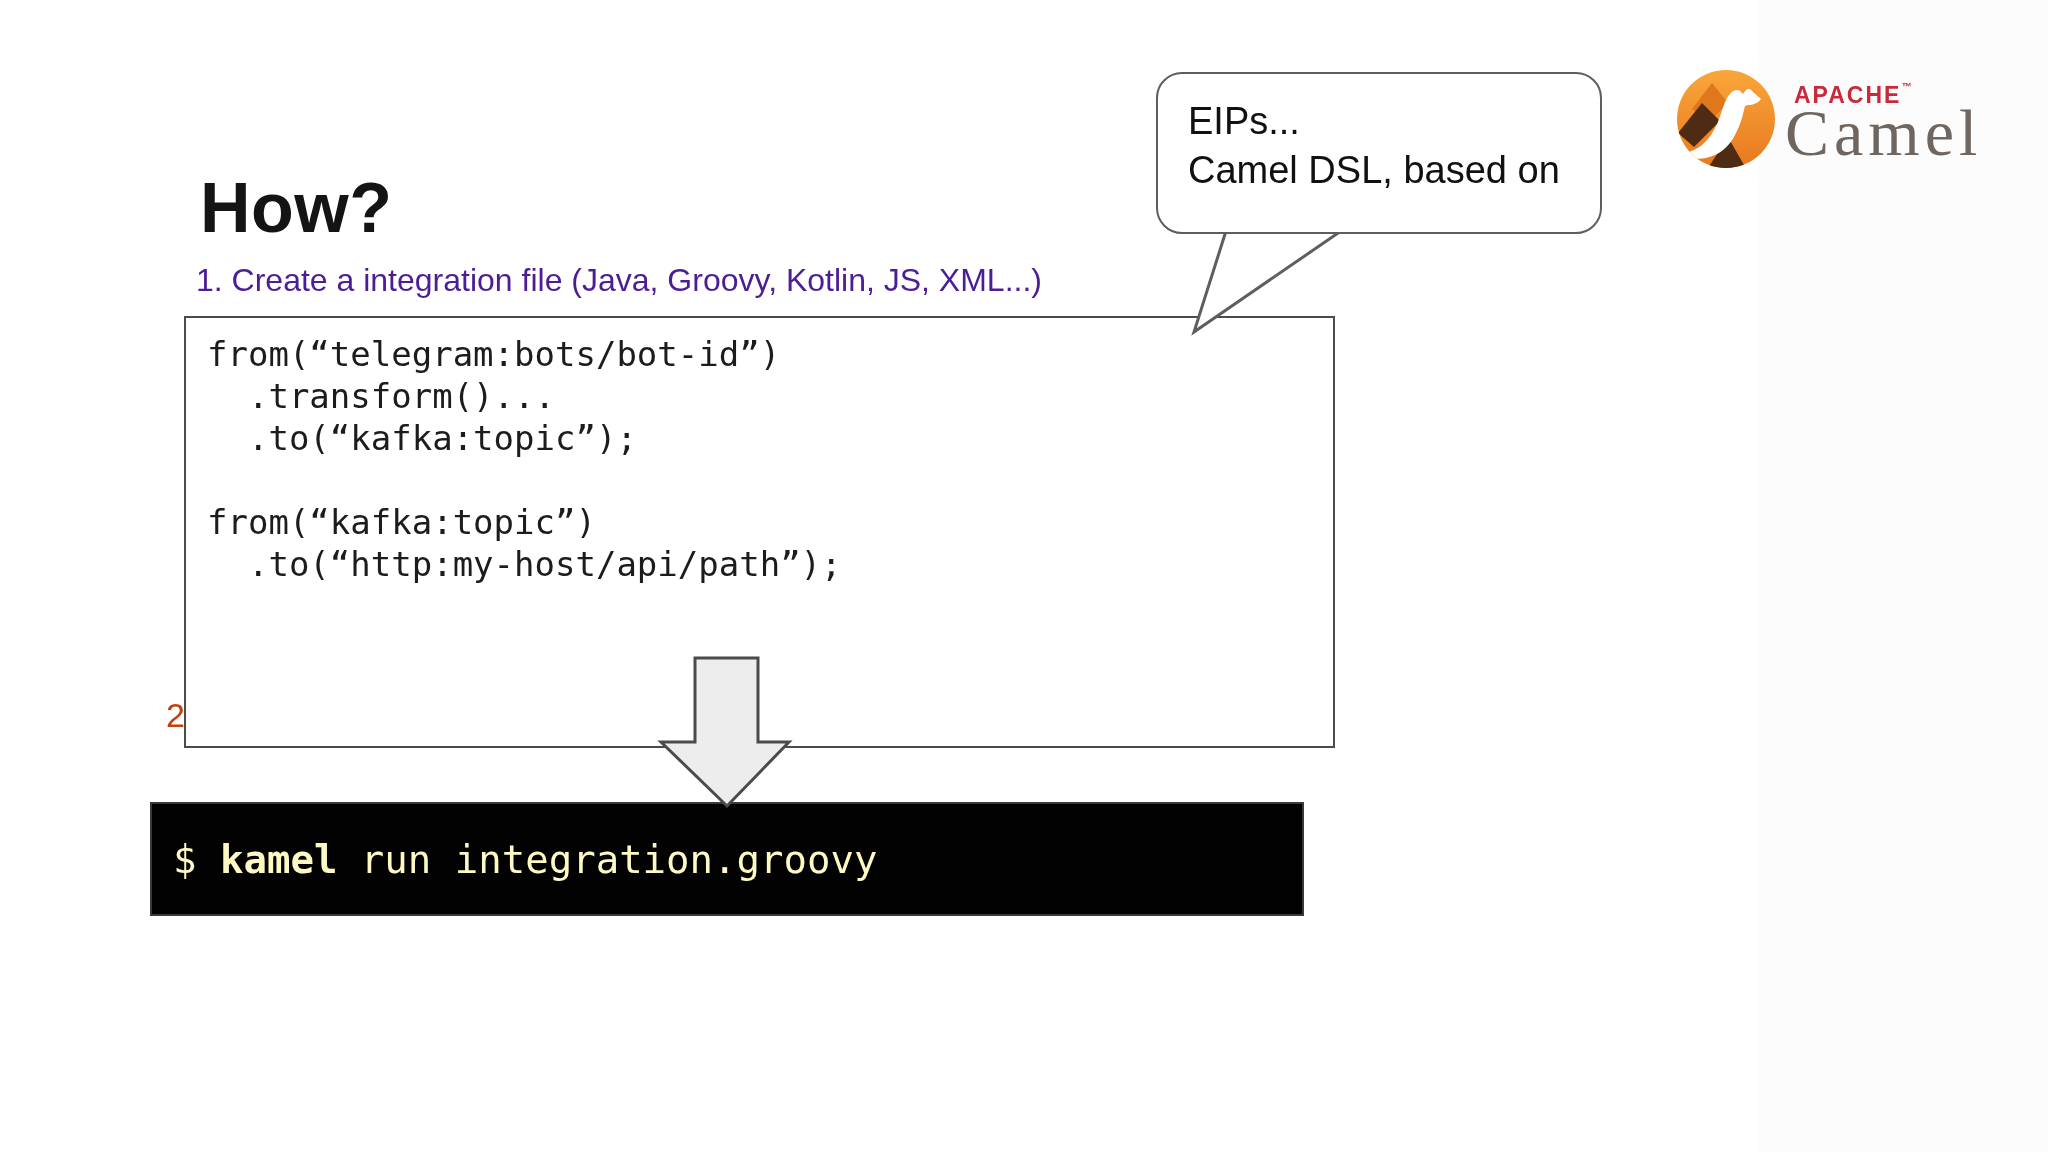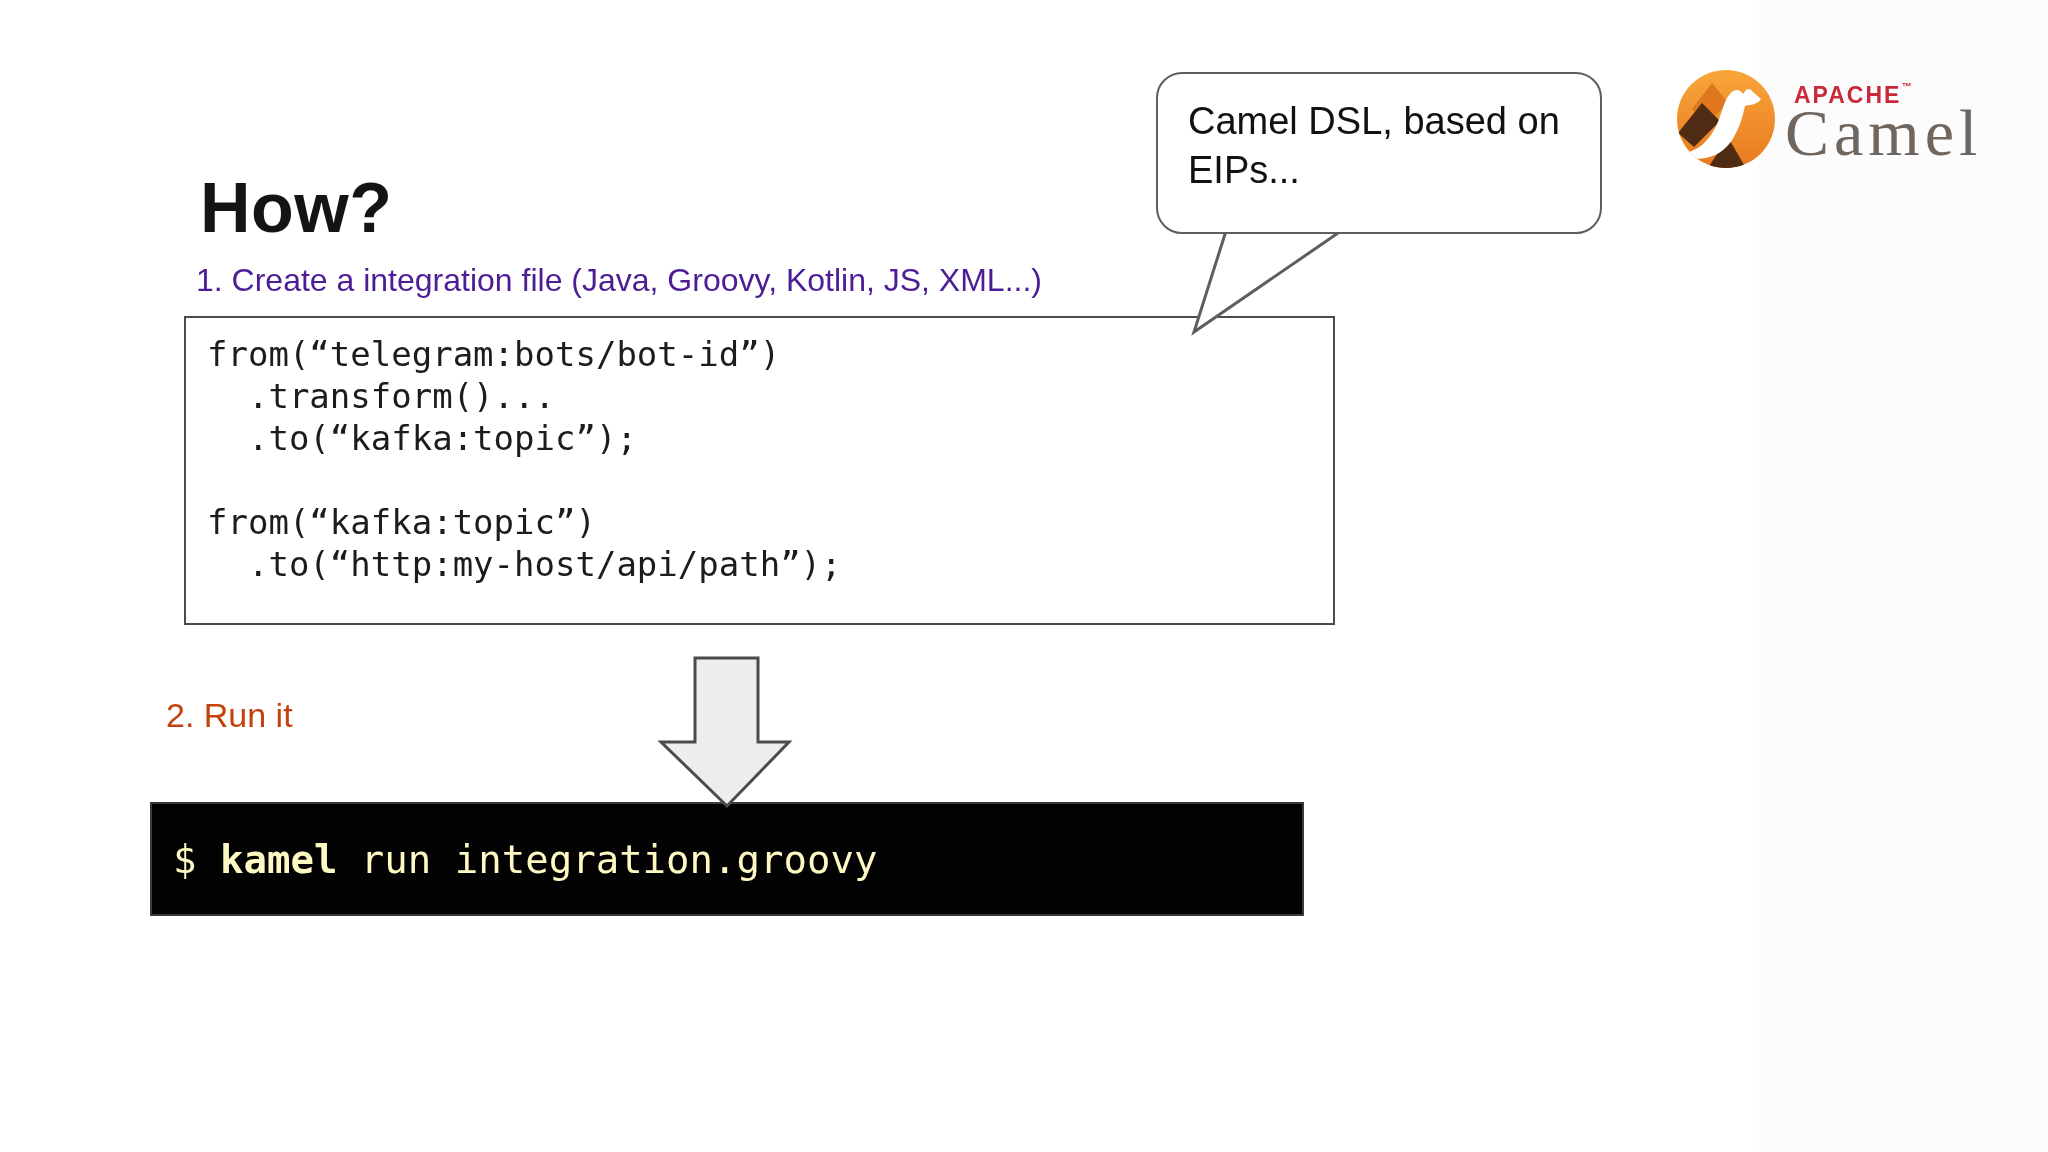--- a/index.html
+++ b/index.html
@@ -21,21 +21,21 @@
     font-size:66px;line-height:70px;letter-spacing:5px;font-weight:500;color:#6f6660;}
   
   #bubble{left:1156px;top:72px;width:446px;height:162px;box-sizing:border-box;
     background:#fff;border:2.5px solid #5e5e5e;border-radius:26px;z-index:3;}
   #bubble .txt{padding:23px 0 0 30px;font-size:38px;line-height:49px;font-weight:500;color:#111;}
   #bubble-tail{left:1160px;top:228px;width:220px;height:112px;z-index:2;}
   
   #step1{left:196px;top:260px;font-size:32px;line-height:40px;font-weight:500;color:#4c1d95;}
   #step2{left:166px;top:695px;font-size:34px;line-height:40px;font-weight:500;color:#c2410c;}
   
-  #codebox{left:184px;top:316px;width:1151px;height:309px;box-sizing:border-box;
+  #codebox{left:184px;top:316px;width:1151px;height:432px;box-sizing:border-box;
     background:#fff;border:2px solid #4b4b4b;z-index:1;}
   #codebox pre{margin:0;padding:15px 0 0 21px;font-family:"DejaVu Sans Mono",monospace;
     font-size:34px;line-height:42px;color:#1c1c1c;white-space:pre;}
   
   #down-arrow{left:650px;top:654px;width:152px;height:158px;z-index:4;}
   
   #terminal{left:150px;top:802px;width:1154px;height:114px;box-sizing:border-box;
     background:#020202;border:2px solid #3a3a3a;z-index:1;display:flex;align-items:center;}
   #terminal .cmd{padding-left:21px;font-family:"DejaVu Sans Mono",monospace;font-size:39px;
     color:#fef9c3;white-space:pre;}
@@ -85,22 +85,22 @@
 from(“kafka:topic”)
   .to(“http:my-host/api/path”);</pre>
   </div>
 
   <svg id="bubble-tail" class="abs" viewBox="0 0 220 112">
     <polygon points="66,3 34,104 181,3" fill="#ffffff" stroke="#5e5e5e" stroke-width="3" stroke-linejoin="miter"></polygon>
   </svg>
 
   <div id="bubble" class="abs">
     <div class="txt">
+      <div>EIPs...</div>
       <div>Camel DSL, based on</div>
-      <div>EIPs...</div>
     </div>
   </div>
 
   <div id="step2" class="abs">2. Run it</div>
 
   <div id="terminal" class="abs">
     <div class="cmd"><span>$ </span><b>kamel</b><span> run integration.groovy</span></div>
   </div>
 
   <svg id="down-arrow" class="abs" viewBox="0 0 152 158">

